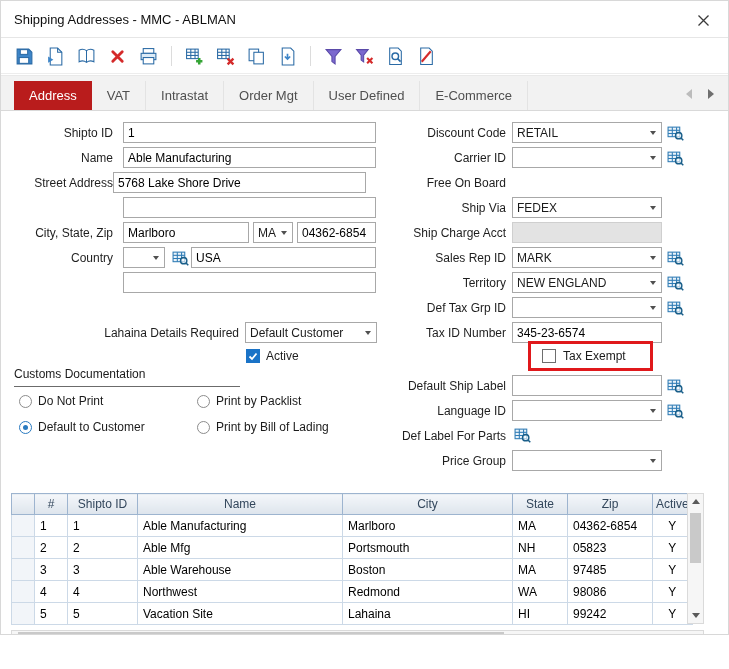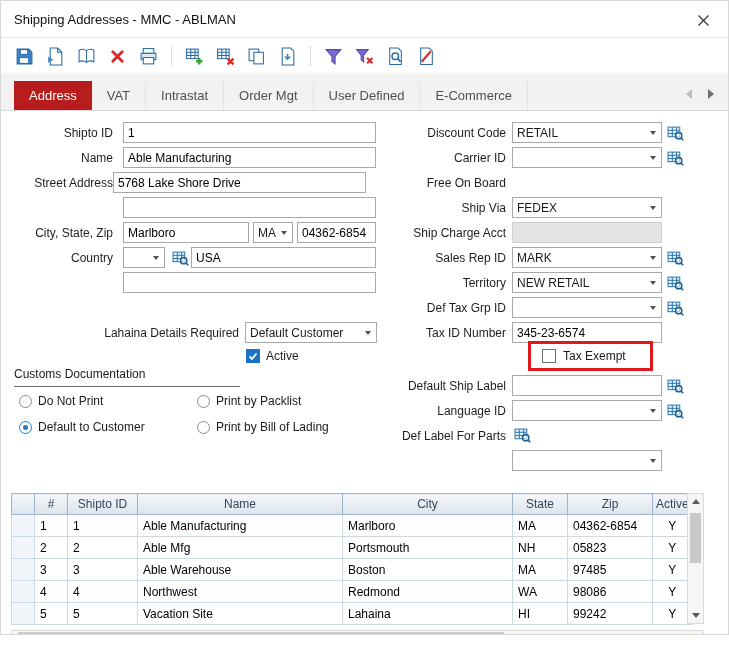--- a/index.html
+++ b/index.html
@@ -341,21 +341,21 @@
         <line x1="1" y1="7" x2="12" y2="7" stroke="#2f7cb5"></line>
         <line x1="5" y1="1" x2="5" y2="10" stroke="#2f7cb5"></line>
         <line x1="9" y1="1" x2="9" y2="10" stroke="#2f7cb5"></line>
         <circle cx="11" cy="9" r="3" fill="#fff" fill-opacity="0.6" stroke="#1a5f8a" stroke-width="1.3"></circle>
         <line x1="13.2" y1="11.2" x2="15.3" y2="13.3" stroke="#1a5f8a" stroke-width="1.5"></line>
       </svg>
   </span>
 
   <span class="lbl r" style="left:365px;top:274px;width:140px">Territory</span>
   <div class="combo" style="left:511px;top:271px;width:150px">
-    <span class="combo-txt">NEW RETAIL</span>
+    <span class="combo-txt">NEW ENGLAND</span>
     <span class="combo-btn">
         <span class="caret"></span>
       </span>
   </div>
   <span class="browse" style="left:664px;top:273px">
     <svg width="17" height="15" viewBox="0 0 16 14">
         <rect x="1" y="1" width="11" height="9" fill="#eaf3fa" stroke="#2f7cb5"></rect>
         <line x1="1" y1="4" x2="12" y2="4" stroke="#2f7cb5"></line>
         <line x1="1" y1="7" x2="12" y2="7" stroke="#2f7cb5"></line>
         <line x1="5" y1="1" x2="5" y2="10" stroke="#2f7cb5"></line>
@@ -433,20 +433,21 @@
         <rect x="1" y="1" width="11" height="9" fill="#eaf3fa" stroke="#2f7cb5"></rect>
         <line x1="1" y1="4" x2="12" y2="4" stroke="#2f7cb5"></line>
         <line x1="1" y1="7" x2="12" y2="7" stroke="#2f7cb5"></line>
         <line x1="5" y1="1" x2="5" y2="10" stroke="#2f7cb5"></line>
         <line x1="9" y1="1" x2="9" y2="10" stroke="#2f7cb5"></line>
         <circle cx="11" cy="9" r="3" fill="#fff" fill-opacity="0.6" stroke="#1a5f8a" stroke-width="1.3"></circle>
         <line x1="13.2" y1="11.2" x2="15.3" y2="13.3" stroke="#1a5f8a" stroke-width="1.5"></line>
       </svg>
   </span>
 
+  <span class="lbl r" style="left:365px;top:452px;width:140px">Price Group</span>
   <div class="combo" style="left:511px;top:449px;width:150px">
     <span class="combo-txt"></span>
     <span class="combo-btn">
         <span class="caret"></span>
       </span>
   </div>
 
   <div class="grid">
     <table>
       <colgroup>

